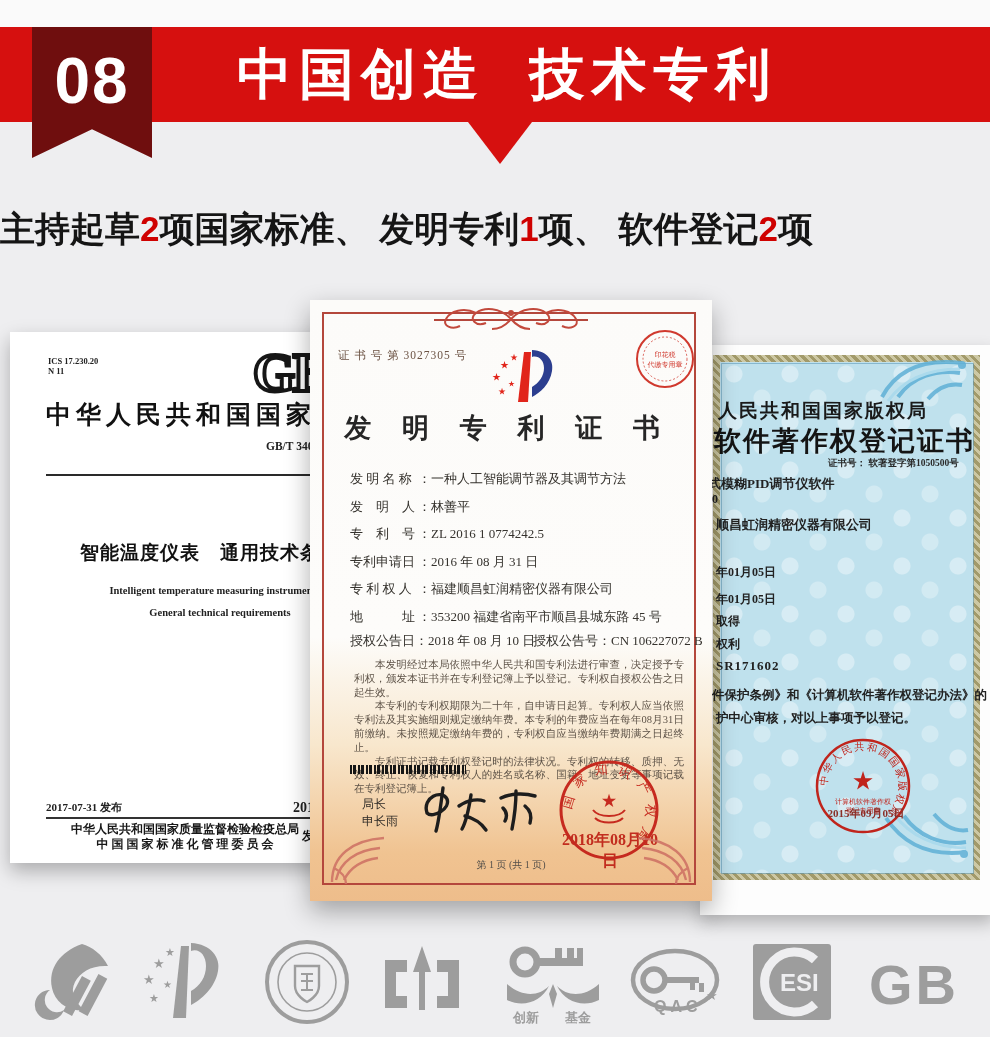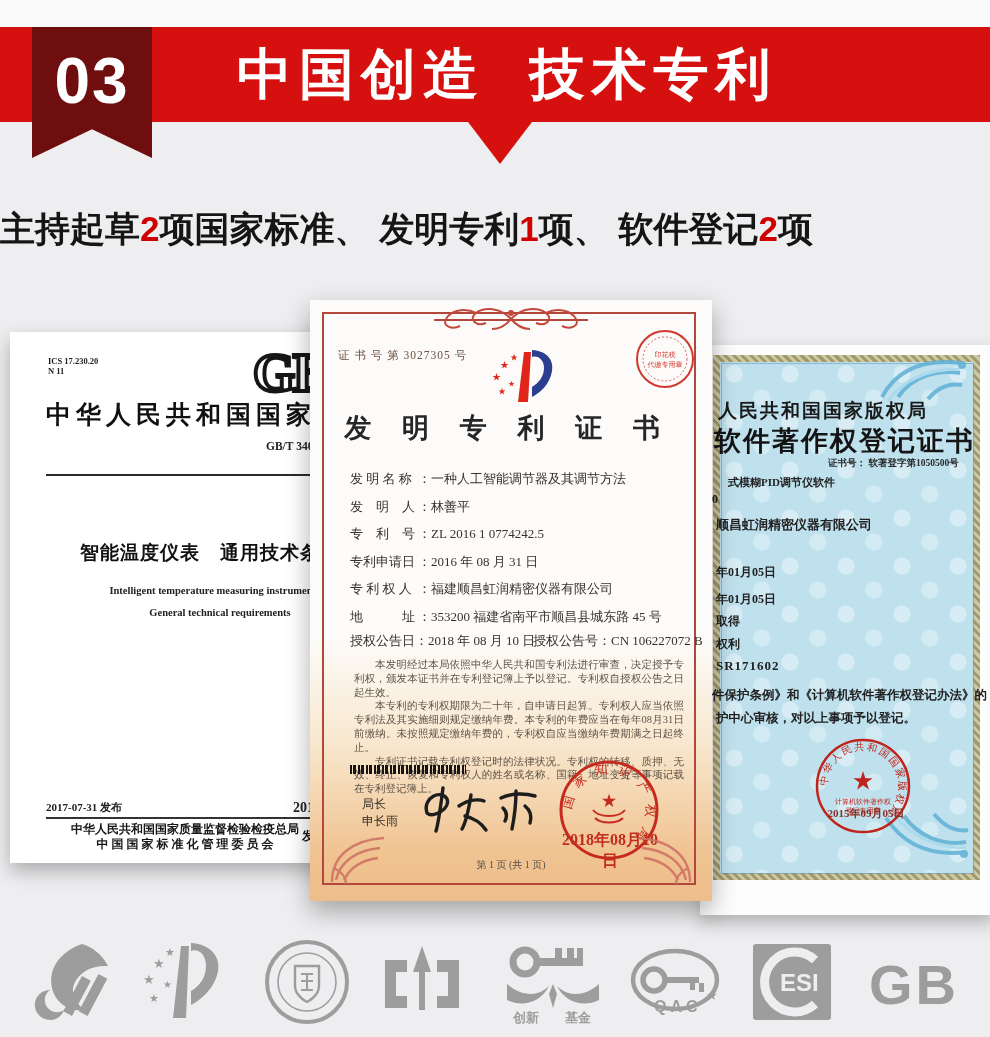--- a/index.html
+++ b/index.html
@@ -92,21 +92,21 @@
 </style>
 </head>
 <body>
 
 <div class="stage">
 
   <div class="abs topstrip"></div>
   <div class="abs banner"></div>
   <div class="abs banner-tri"></div>
   <div class="abs ribbon">
-    <div class="ribbon-num">03</div>
+    <div class="ribbon-num">08</div>
   </div>
   <div class="abs banner-title">中国创造  技术专利</div>
 
   <div class="abs subtitle"><span>主持起草</span><span class="red">2</span><span>项国家标准、 发明专利</span><span class="red">1</span><span>项、 软件登记</span><span class="red">2</span><span>项</span></div>
 
   <div class="abs cert-left serif">
     <div class="abs gb-ics">
       <div>ICS 17.230.20</div>
       <div>N 11</div>
     </div>
@@ -139,21 +139,21 @@
       <circle cx="84" cy="8" r="4" fill="#5fb0d6"></circle>
     </svg>
     <svg class="abs flourish" style="left:182px;top:463px;" width="88" height="52" viewBox="0 0 88 52">
       <path d="M4,10 C24,40 52,48 84,44 M22,8 C36,28 60,38 84,34 M52,6 C62,18 74,24 86,22" stroke="#5fb0d6" stroke-width="4" fill="none"></path>
       <path d="M12,6 C28,28 54,40 84,40" stroke="#a8d9ec" stroke-width="3" fill="none"></path>
       <circle cx="82" cy="46" r="4" fill="#5fb0d6"></circle>
     </svg>
     <div class="abs sw-auth">人民共和国国家版权局</div>
     <div class="abs sw-title">软件著作权登记证书</div>
     <div class="abs sw-certno">证书号：  软著登字第1050500号</div>
-    <div class="abs sw-line" style="left:28px;top:130px;font-size:11px;">式模糊PID调节仪软件</div>
+    <div class="abs sw-line" style="left:8px;top:130px;font-size:13px;">式模糊PID调节仪软件</div>
     <div class="abs sw-line" style="left:12px;top:147px;font-size:12px;">0</div>
     <div class="abs sw-line" style="left:16px;top:171px;font-size:13px;">顺昌虹润精密仪器有限公司</div>
     <div class="abs sw-line" style="left:16px;top:219px;font-size:12px;">年01月05日</div>
     <div class="abs sw-line" style="left:16px;top:246px;font-size:12px;">年01月05日</div>
     <div class="abs sw-line" style="left:16px;top:268px;font-size:12px;">取得</div>
     <div class="abs sw-line" style="left:16px;top:291px;font-size:12px;">权利</div>
     <div class="abs sw-line" style="left:16px;top:313px;font-size:13px;letter-spacing:1px;">SR171602</div>
     <div class="abs sw-line" style="left:12px;top:342px;font-size:12.5px;">件保护条例》和《计算机软件著作权登记办法》的</div>
     <div class="abs sw-line" style="left:16px;top:365px;font-size:12.5px;">护中心审核，对以上事项予以登记。</div>
 

